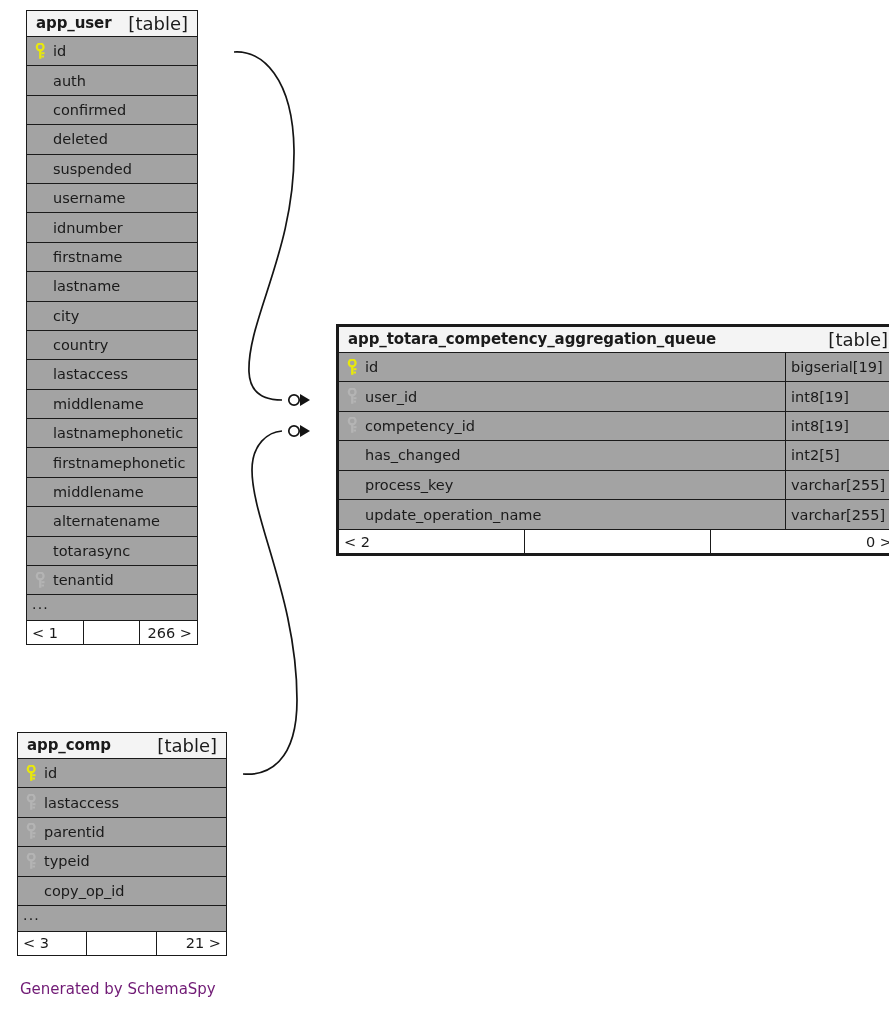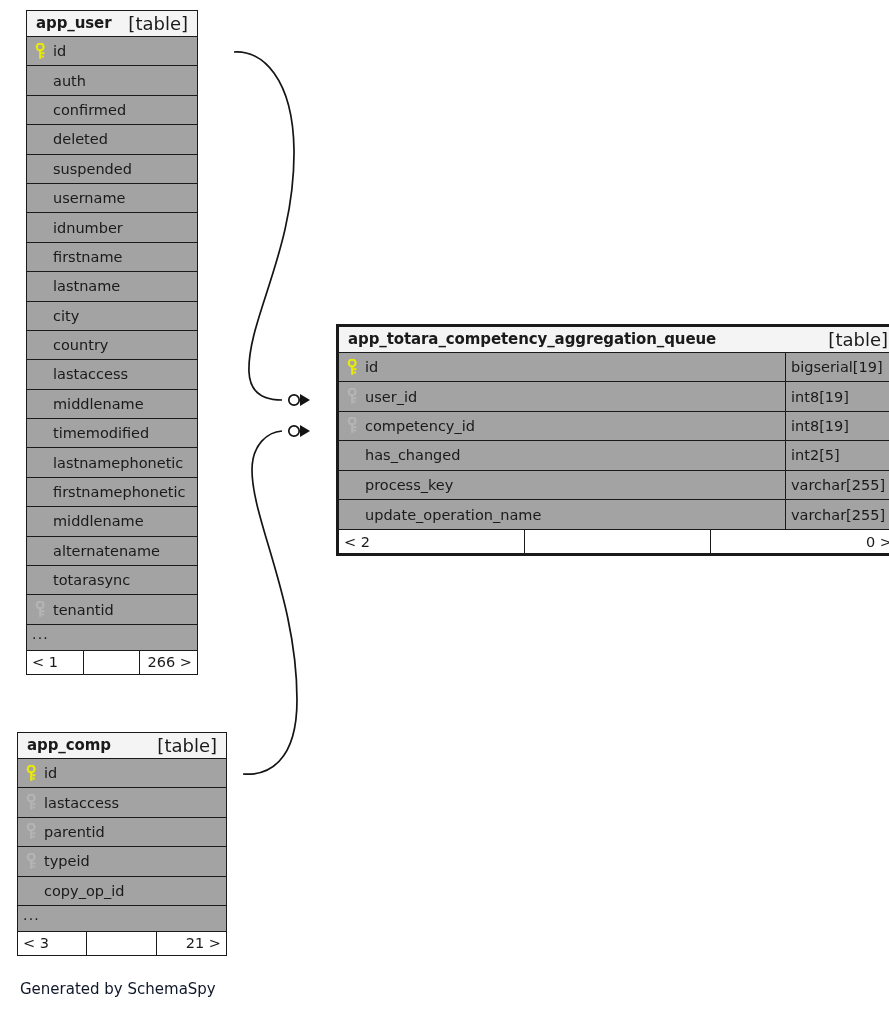--- a/index.html
+++ b/index.html
@@ -144,21 +144,21 @@
   }
   .foot-cell:last-child { border-right: none; justify-content: flex-end; }
   .foot-cell.mid { }
 
   
   .caption {
     position: absolute;
     left: 20px;
     top: 980px;
     font-size: 15px;
-    color: #0f172a;
+    color: #701a75;
     white-space: nowrap;
   }
 </style>
 </head>
 <body>
 
 <div id="canvas">
 
   <svg class="links" viewBox="0 0 889 1011">
     <g fill="none" stroke="#141414" stroke-width="1.7">
@@ -263,26 +263,20 @@
         </div>
         <div class="row">
           <div class="cell-name">
             <span class="indent"></span>
             <span class="col-label">middlename</span>
           </div>
         </div>
         <div class="row">
           <div class="cell-name">
             <span class="indent"></span>
-            <span class="col-label">timemodified</span>
-          </div>
-        </div>
-        <div class="row">
-          <div class="cell-name">
-            <span class="indent"></span>
             <span class="col-label">lastnamephonetic</span>
           </div>
         </div>
         <div class="row">
           <div class="cell-name">
             <span class="indent"></span>
             <span class="col-label">firstnamephonetic</span>
           </div>
         </div>
         <div class="row">

